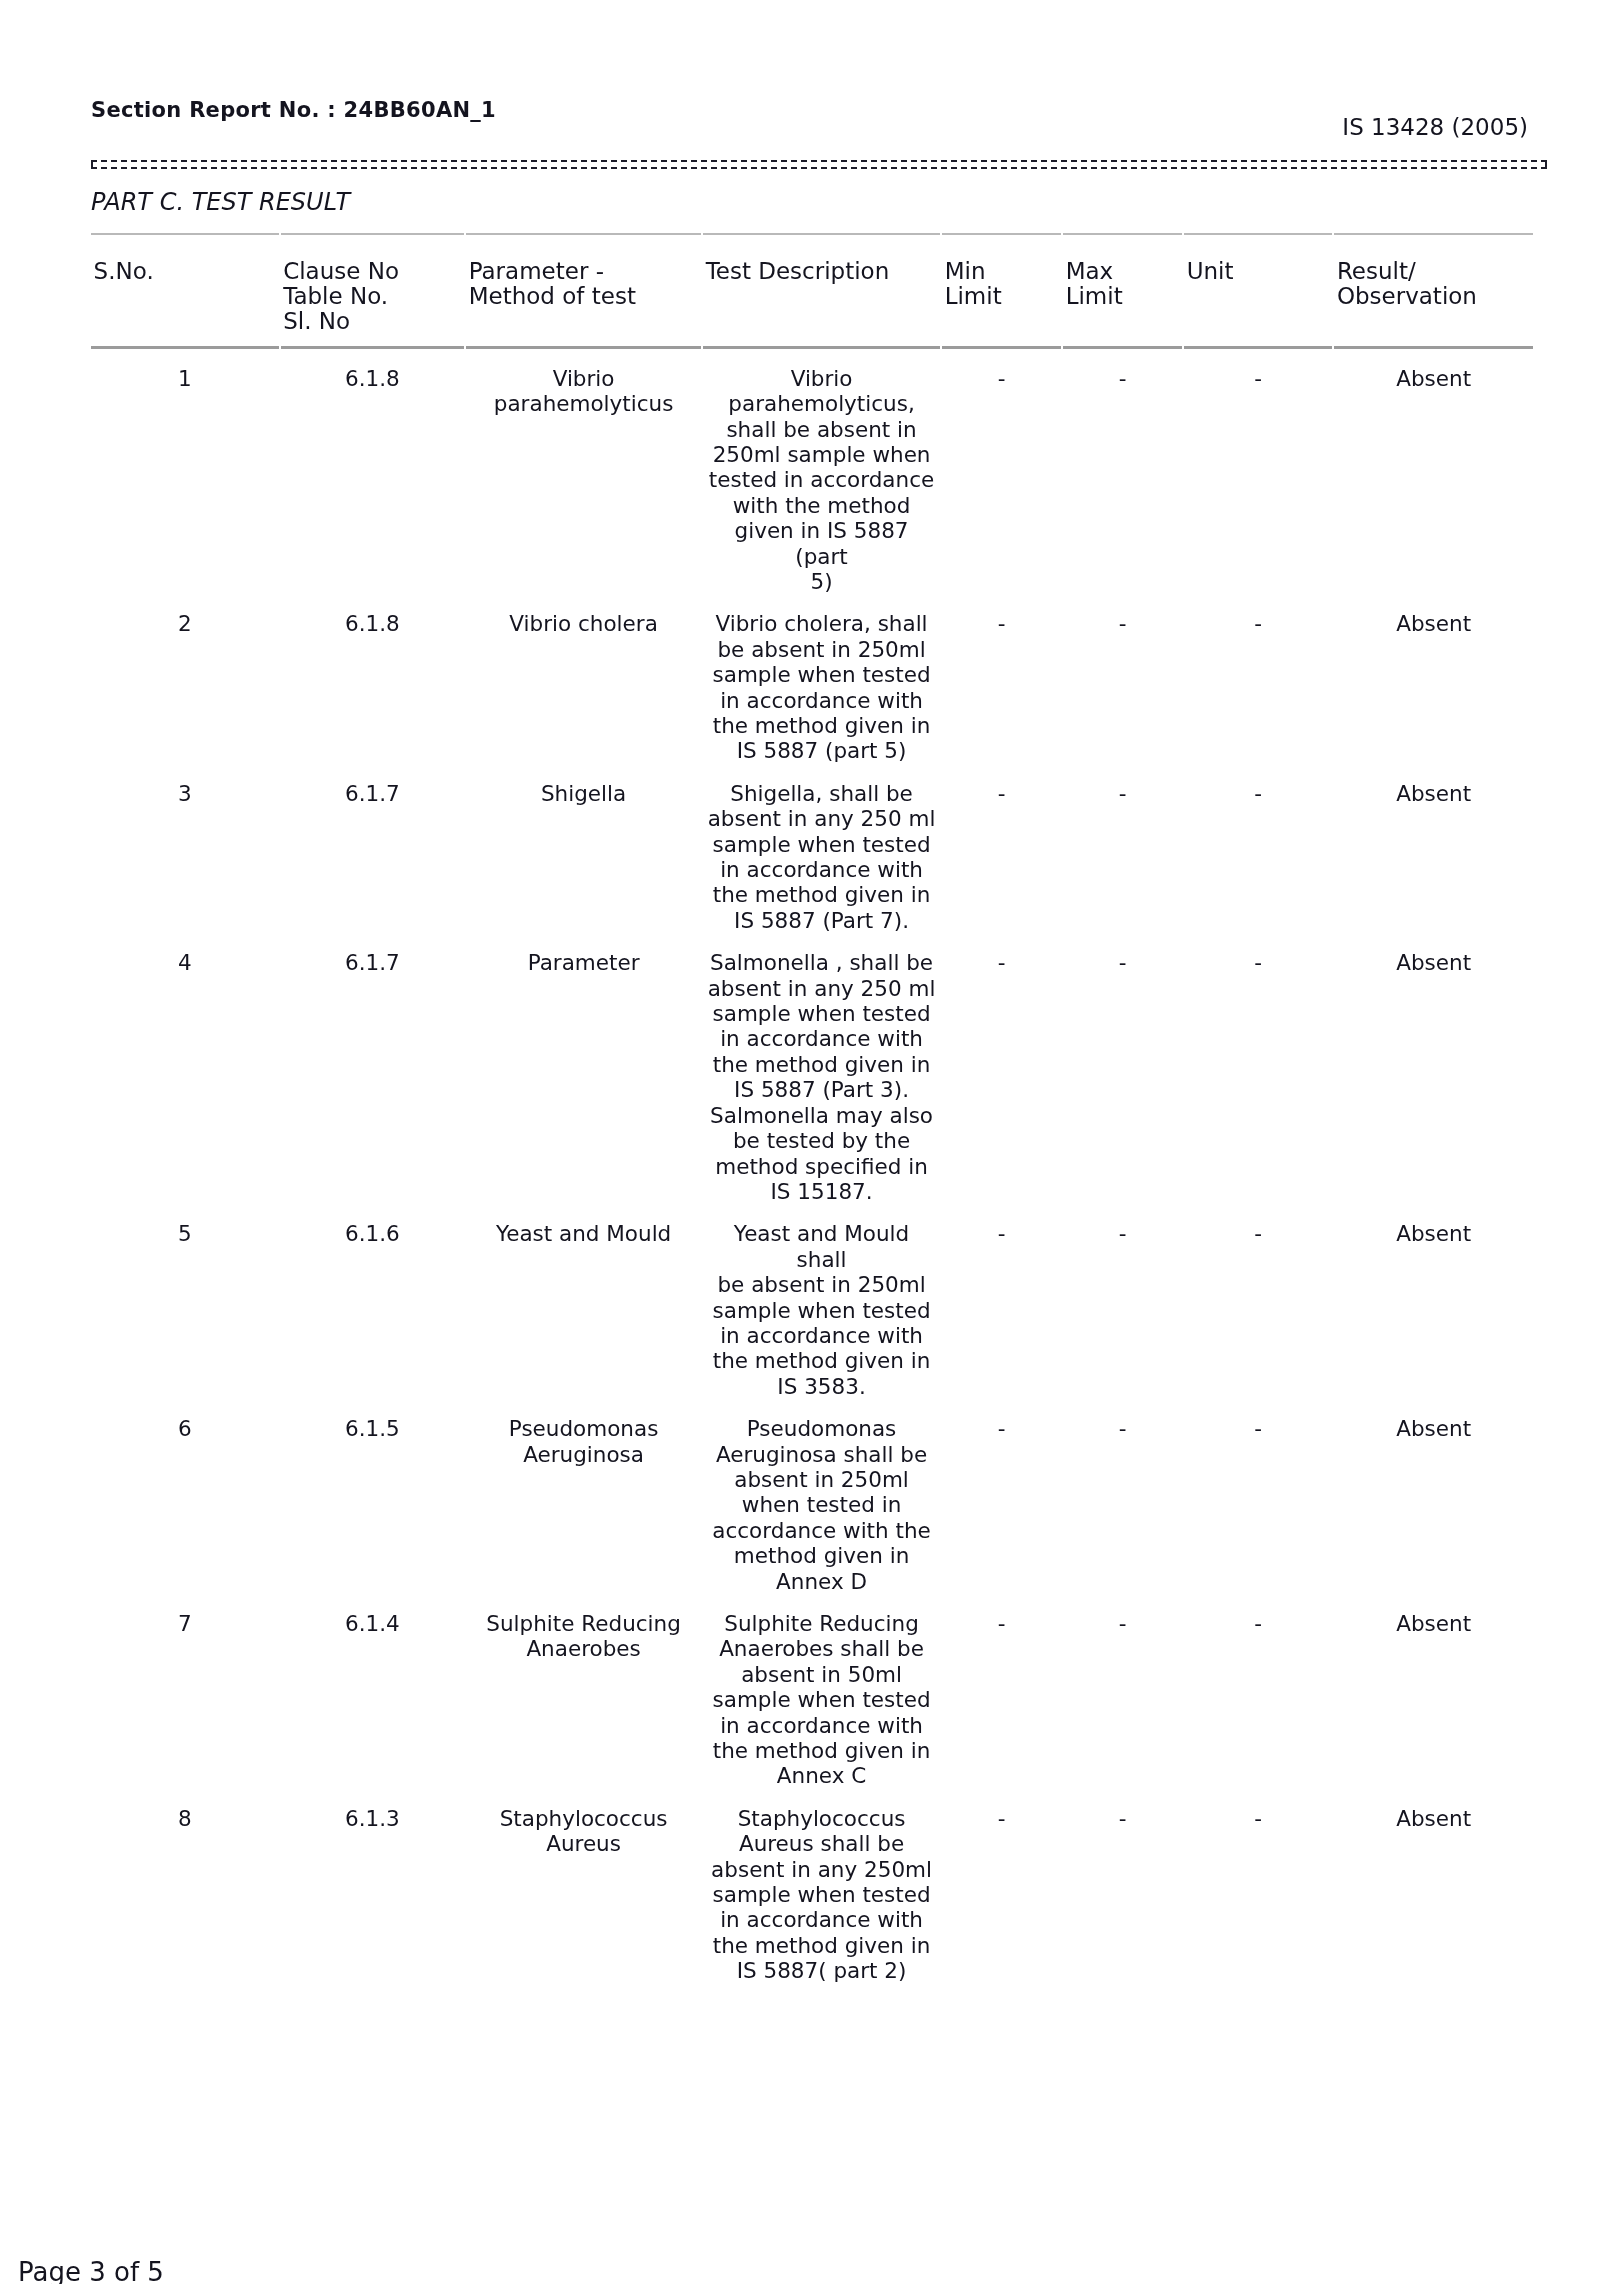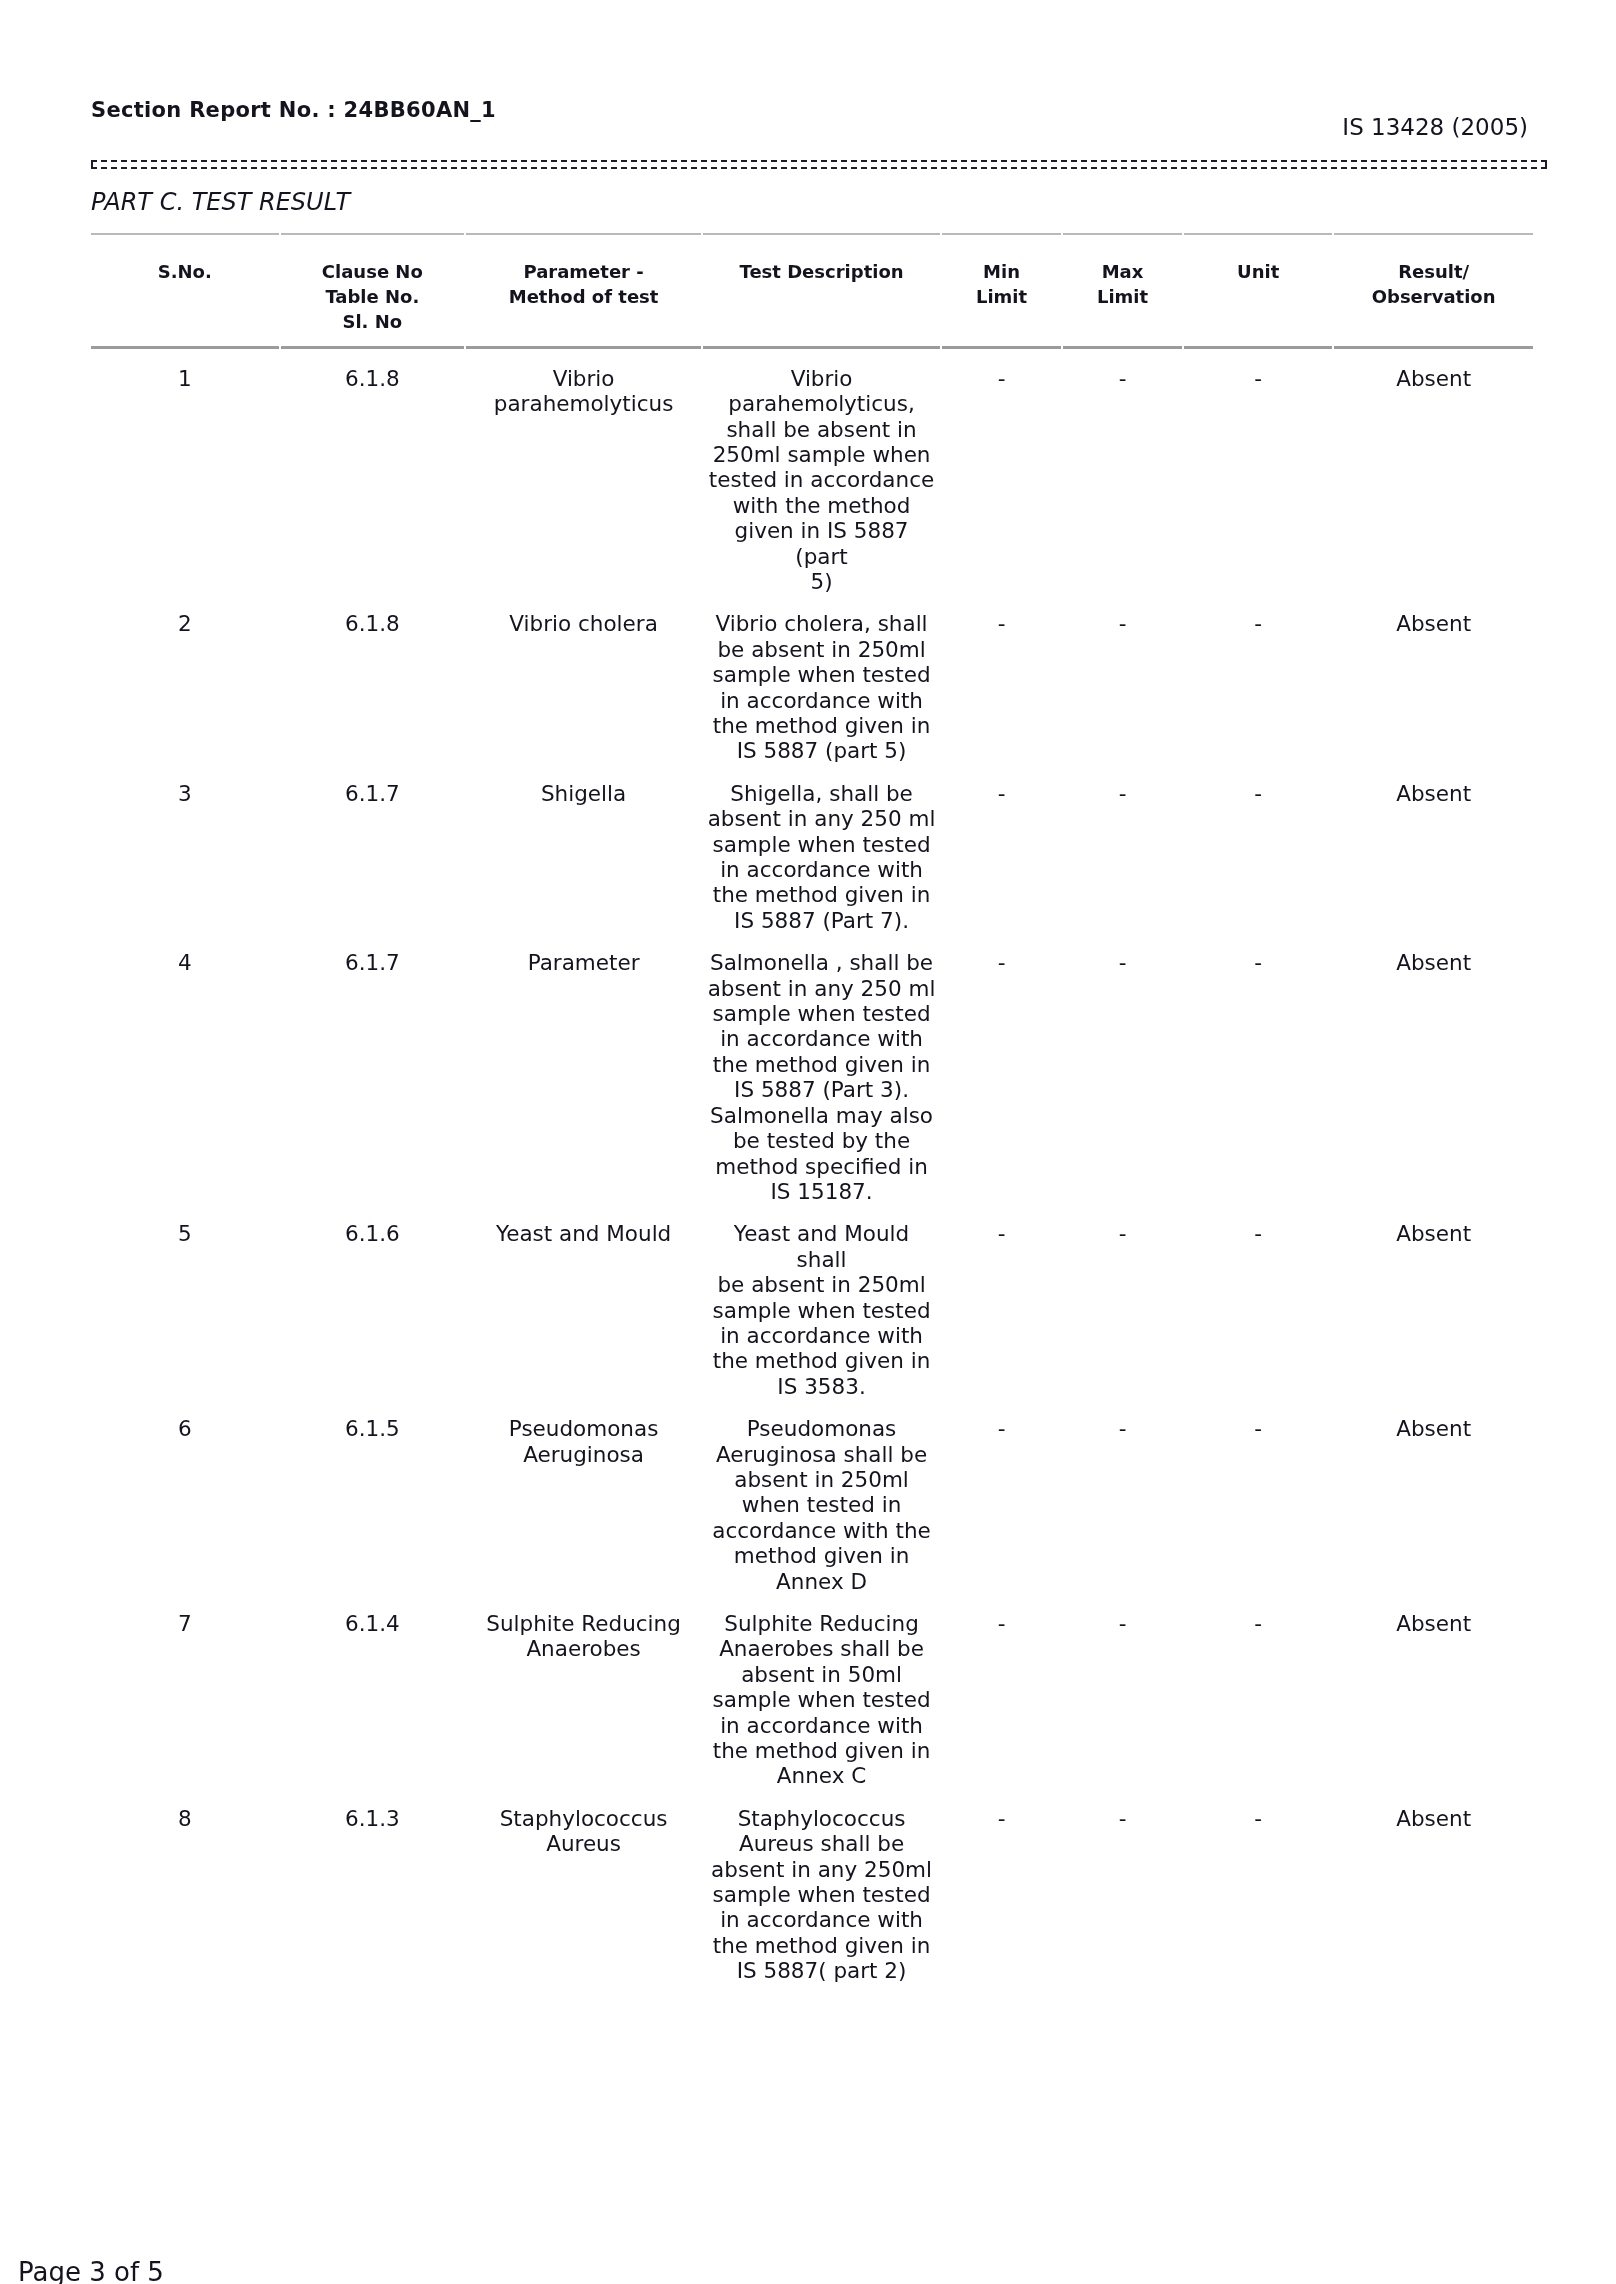--- a/index.html
+++ b/index.html
@@ -51,25 +51,25 @@
     left: 89px;
     top: 233px;
     width: 1446px;
     border-collapse: separate;
     border-spacing: 2.6px 0;
     table-layout: fixed;
   }
   table.results th {
     border-top: 2.6px solid #b9b9b9;
     border-bottom: 3.3px solid #9b9b9b;
-    font-size: 18px;
+    font-size: 23px;
     line-height: 25.4px;
-    font-weight: bold;
+    font-weight: normal;
     padding: 23.5px 2.6px 11px 2.6px;
-    text-align: center;
+    text-align: left;
     vertical-align: top;
     white-space: pre-line;
   }
   table.results td {
     font-size: 21.5px;
     line-height: 25.4px;
     padding: 17px 2.6px 0 2.6px;
     text-align: center;
     vertical-align: top;
     white-space: pre-line;

